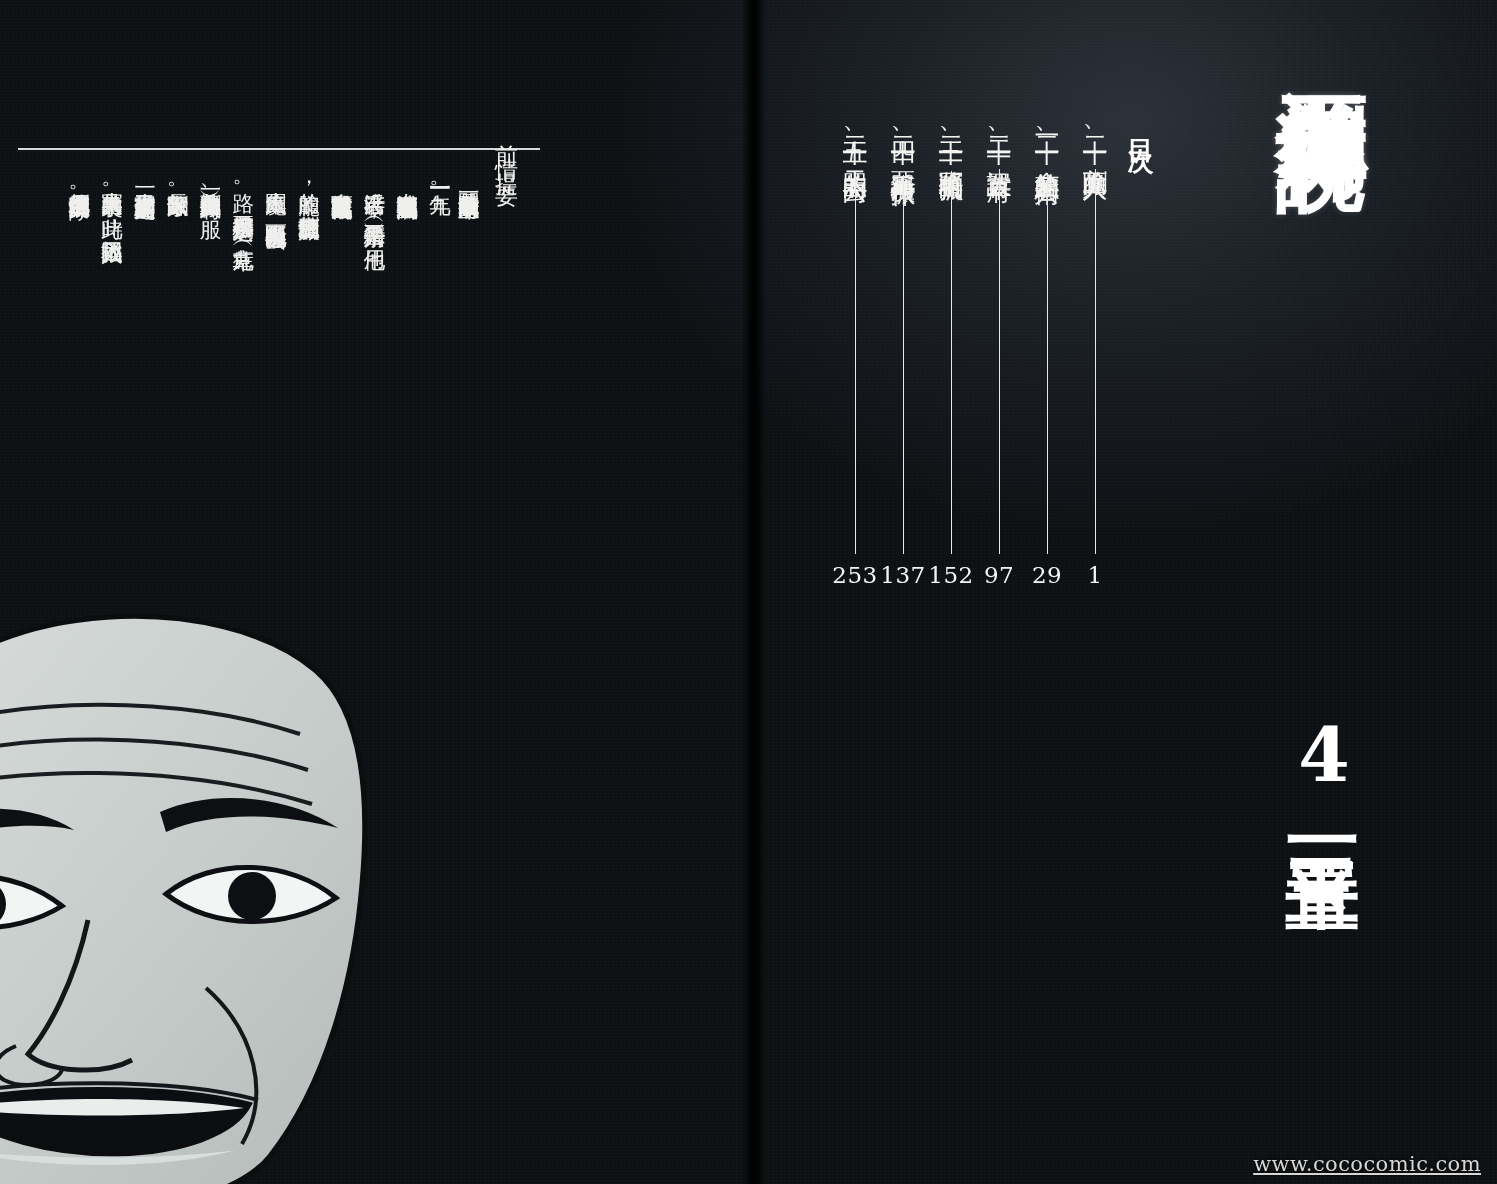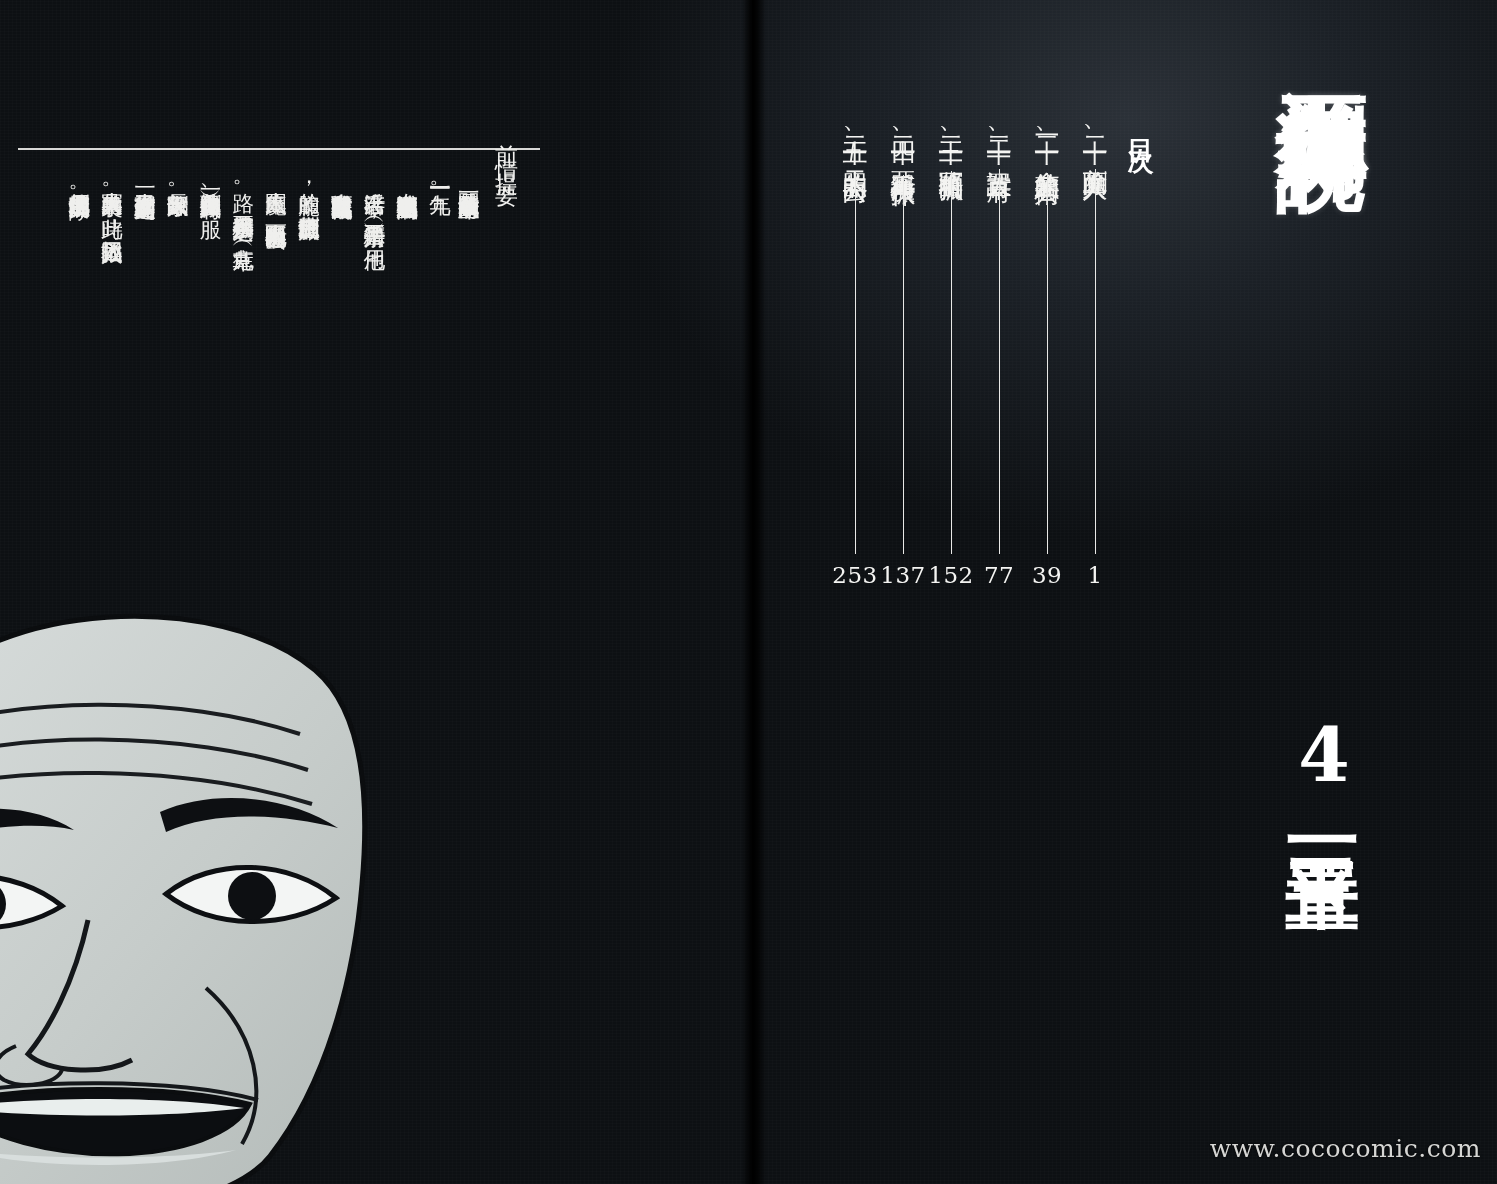--- a/index.html
+++ b/index.html
@@ -106,24 +106,25 @@
   }
 
   
   #mask{
     position:absolute;left:-30px;top:584px;width:460px;height:600px;
     pointer-events:none;
   }
 
   
   #watermark{
-    position:absolute;right:16px;bottom:21px;
-    color:#d6d6d4;font-size:25px;letter-spacing:.02em;
+    position:absolute;right:16px;bottom:8px;
+    color:#d6d6d4;font-size:21px;letter-spacing:.02em;
     font-family:"DejaVu Serif","Liberation Serif",serif;
     text-shadow:0 0 3px #000;
+    text-decoration:underline;
   }
 </style>
 </head>
 <body>
 
 <div id="page">
 
   <div id="grain"></div>
 
   <div>
@@ -149,27 +150,27 @@
 
       <div class="toc-item">
         <div class="label">二十三、將軍的孤獨</div>
         <div class="leader"></div>
         <div class="page">152</div>
       </div>
 
       <div class="toc-item">
         <div class="label">二十二、設置幕府</div>
         <div class="leader"></div>
-        <div class="page">77</div>
+        <div class="page">97</div>
       </div>
 
       <div class="toc-item">
         <div class="label">二十一、會笑的惡兵衛</div>
         <div class="leader"></div>
-        <div class="page">39</div>
+        <div class="page">29</div>
       </div>
 
       <div class="toc-item">
         <div class="label">二十、剷除面具人</div>
         <div class="leader"></div>
         <div class="page">1</div>
       </div>
 
     </div>
   </div>

